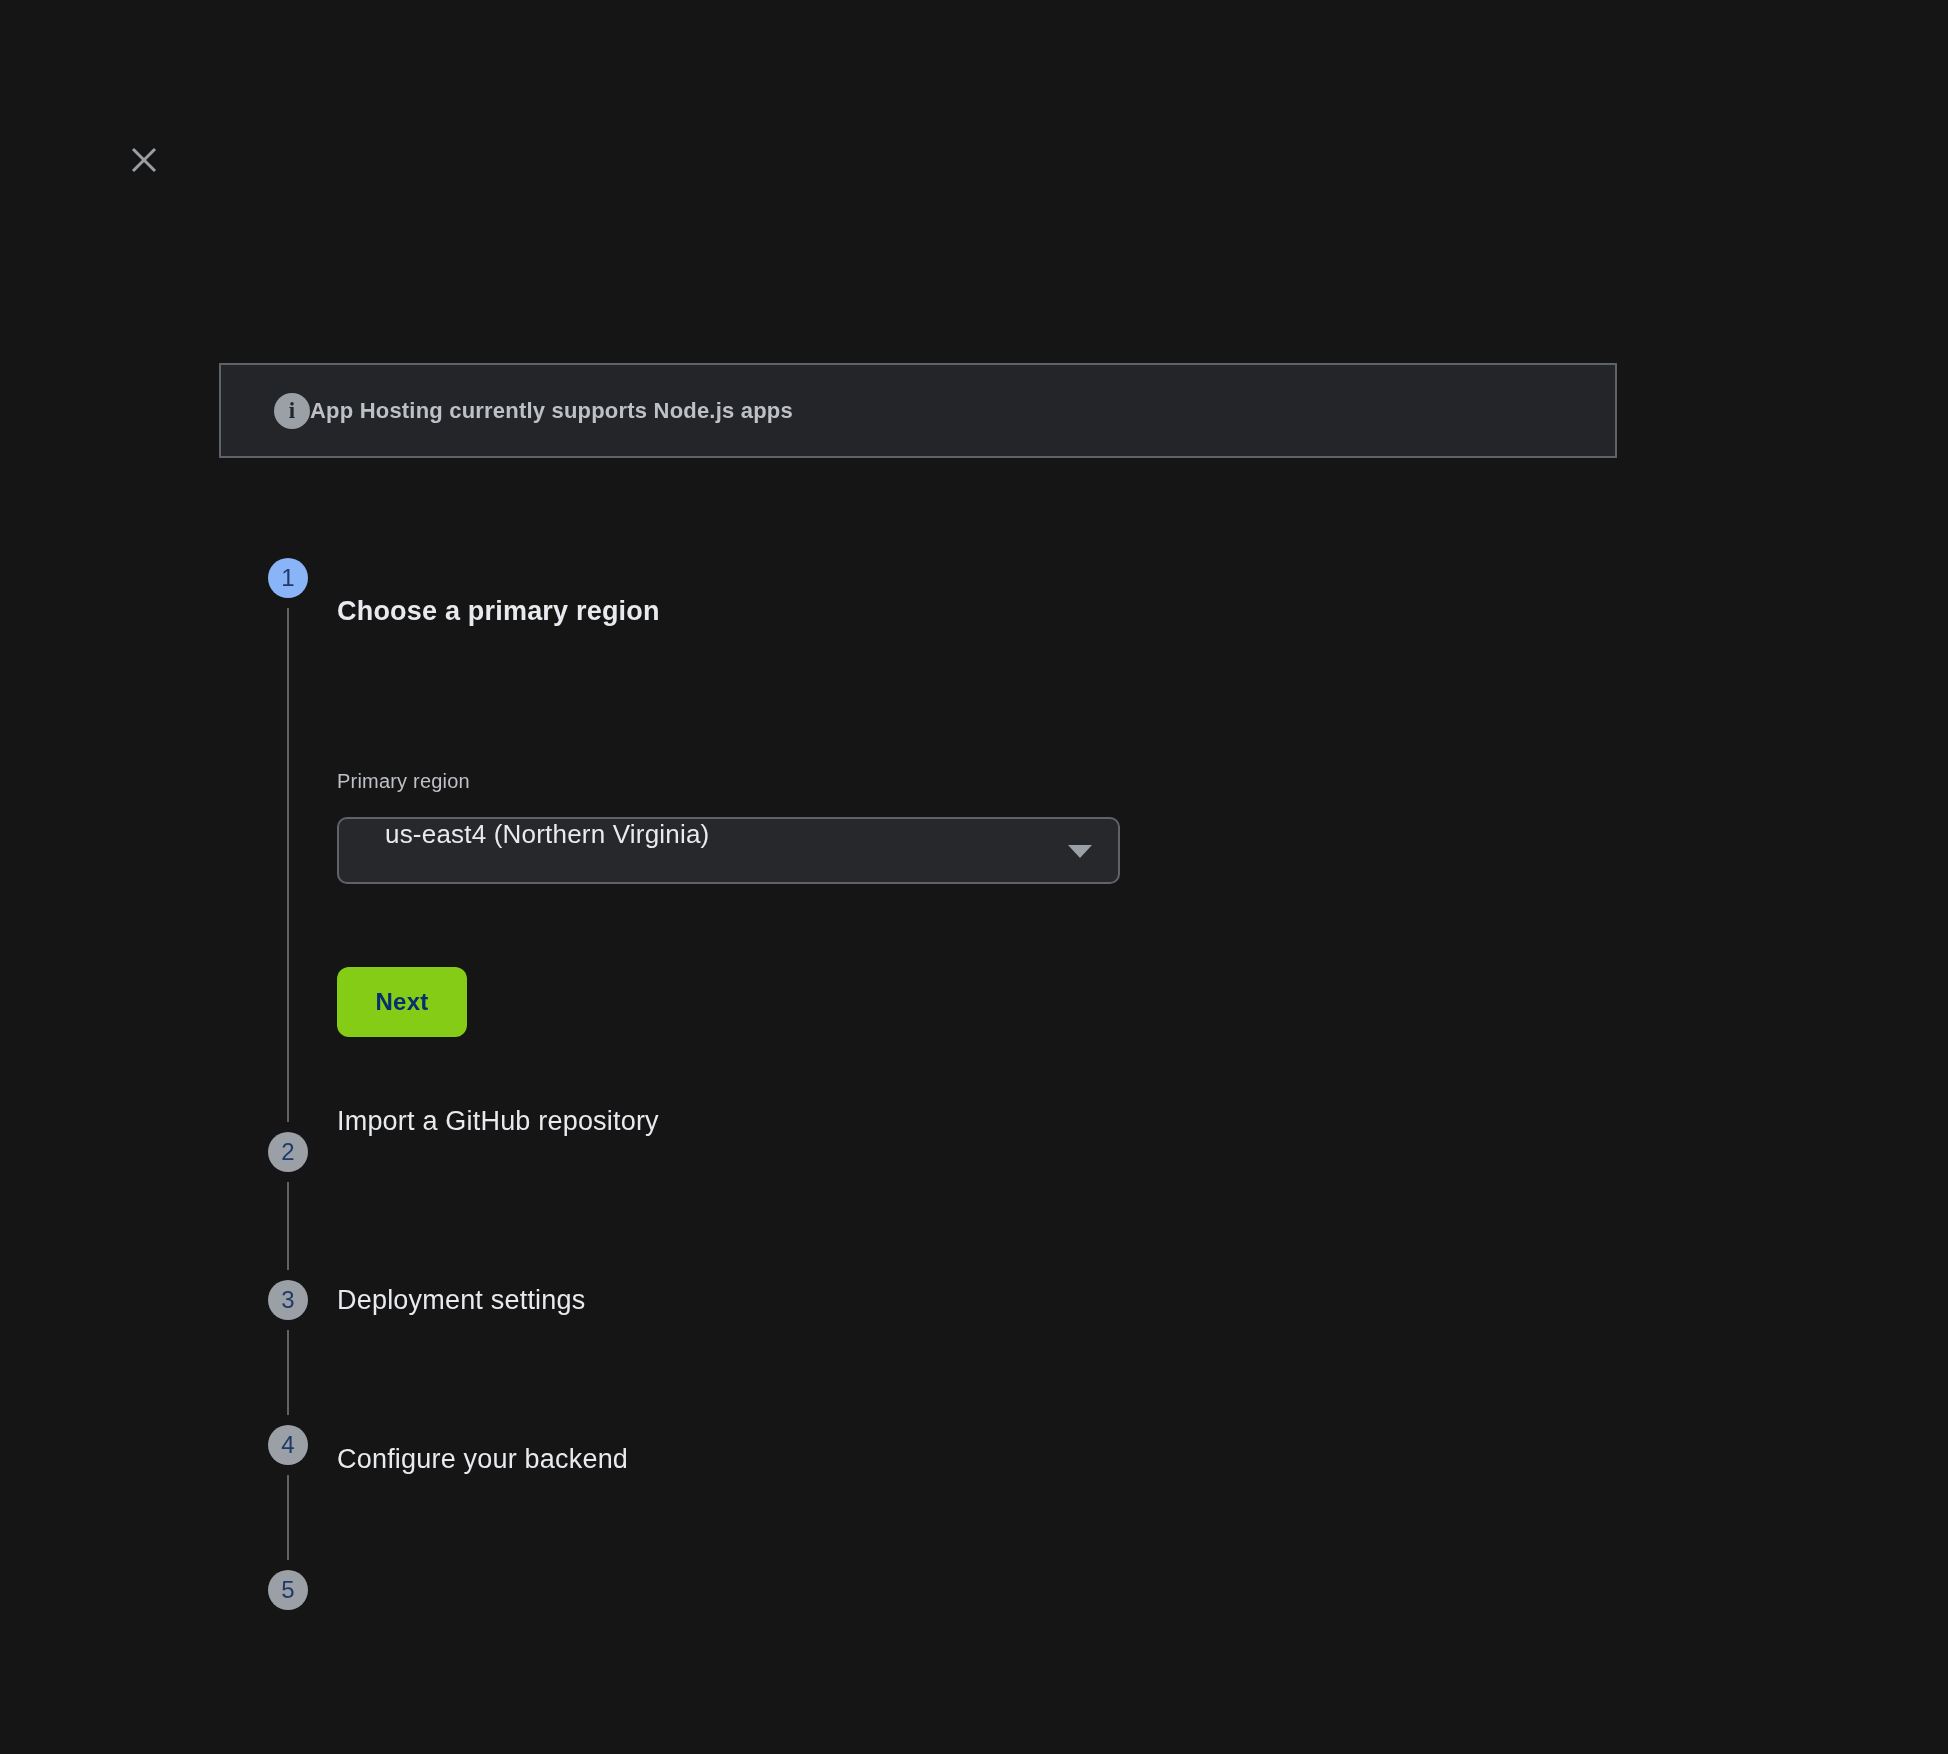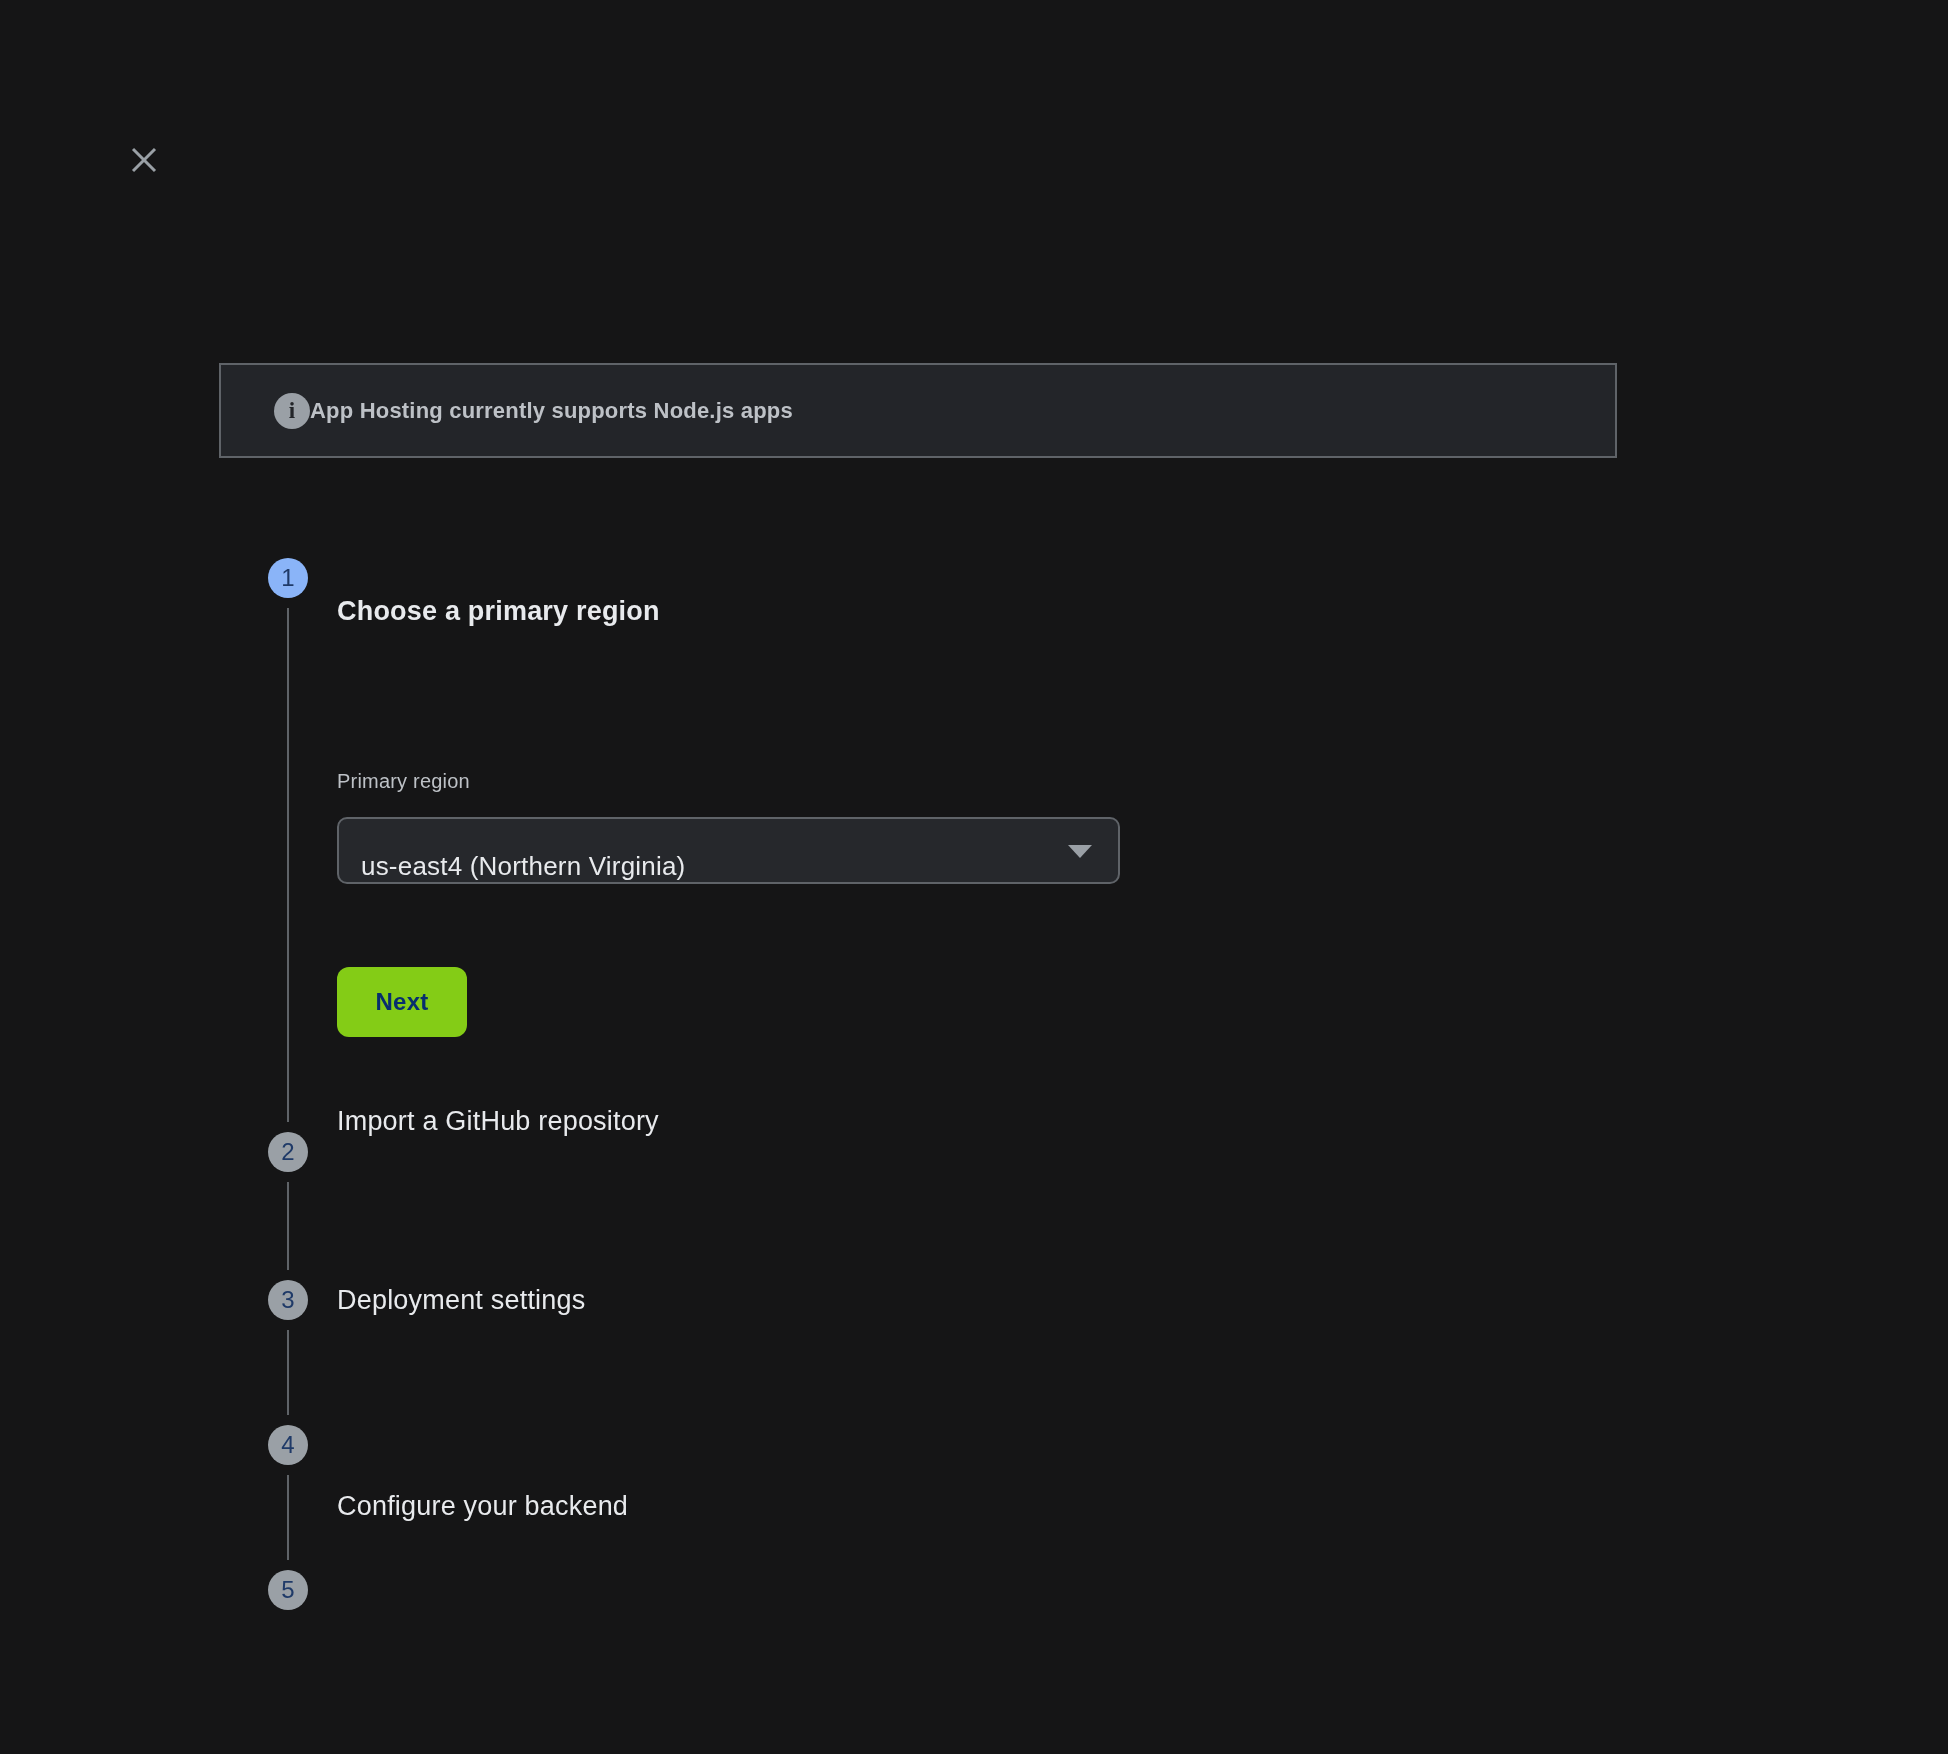--- a/index.html
+++ b/index.html
@@ -55,21 +55,21 @@
   .step-desc .line{display:block;}
   .learn-link{color:#8ab4f8;text-decoration:underline;cursor:pointer;}
   .ext-icon{vertical-align:-4px;margin-left:10px;}
   .field-label{
     position:absolute;left:337px;top:770px;
     font-size:20px;color:#bdc1c6;letter-spacing:.2px;
   }
   .select-box{
     position:absolute;left:337px;top:817px;width:783px;height:67px;
     background:#26282c;border:2px solid #5f6368;border-radius:10px;
-    box-sizing:border-box;display:flex;align-items:flex-end;cursor:pointer;
+    box-sizing:border-box;display:flex;align-items:flex-start;cursor:pointer;padding-left:24px;
   }
   .select-value{margin-left:22px;font-size:26px;color:#e8eaed;letter-spacing:.2px;}
   .select-caret{
     position:absolute;right:26px;top:50%;margin-top:-6px;
     width:0;height:0;border-left:12px solid transparent;border-right:12px solid transparent;
     border-top:13px solid #9aa0a6;
   }
   .next-btn{
     position:absolute;left:337px;top:967px;width:130px;height:70px;
     background:#84cc16;color:#072e6e;border:none;border-radius:12px;
@@ -113,17 +113,17 @@
 
   <button class="next-btn">Next</button>
 
   <div class="step-circle" style="top:1132px;">2</div>
   <div class="step-title" style="top:1074px;margin-top:27px;">Import a GitHub repository</div>
 
   <div class="step-circle" style="top:1280px;">3</div>
   <div class="step-title" style="top:1280px;">Deployment settings</div>
 
   <div class="step-circle" style="top:1425px;">4</div>
-  <div class="step-title" style="top:1486px;">Configure your backend</div>
+  <div class="step-title" style="top:1439px;">Configure your backend</div>
 
   <div class="step-circle" style="top:1570px;">5</div>
 
 </div>
 
 </body></html>

